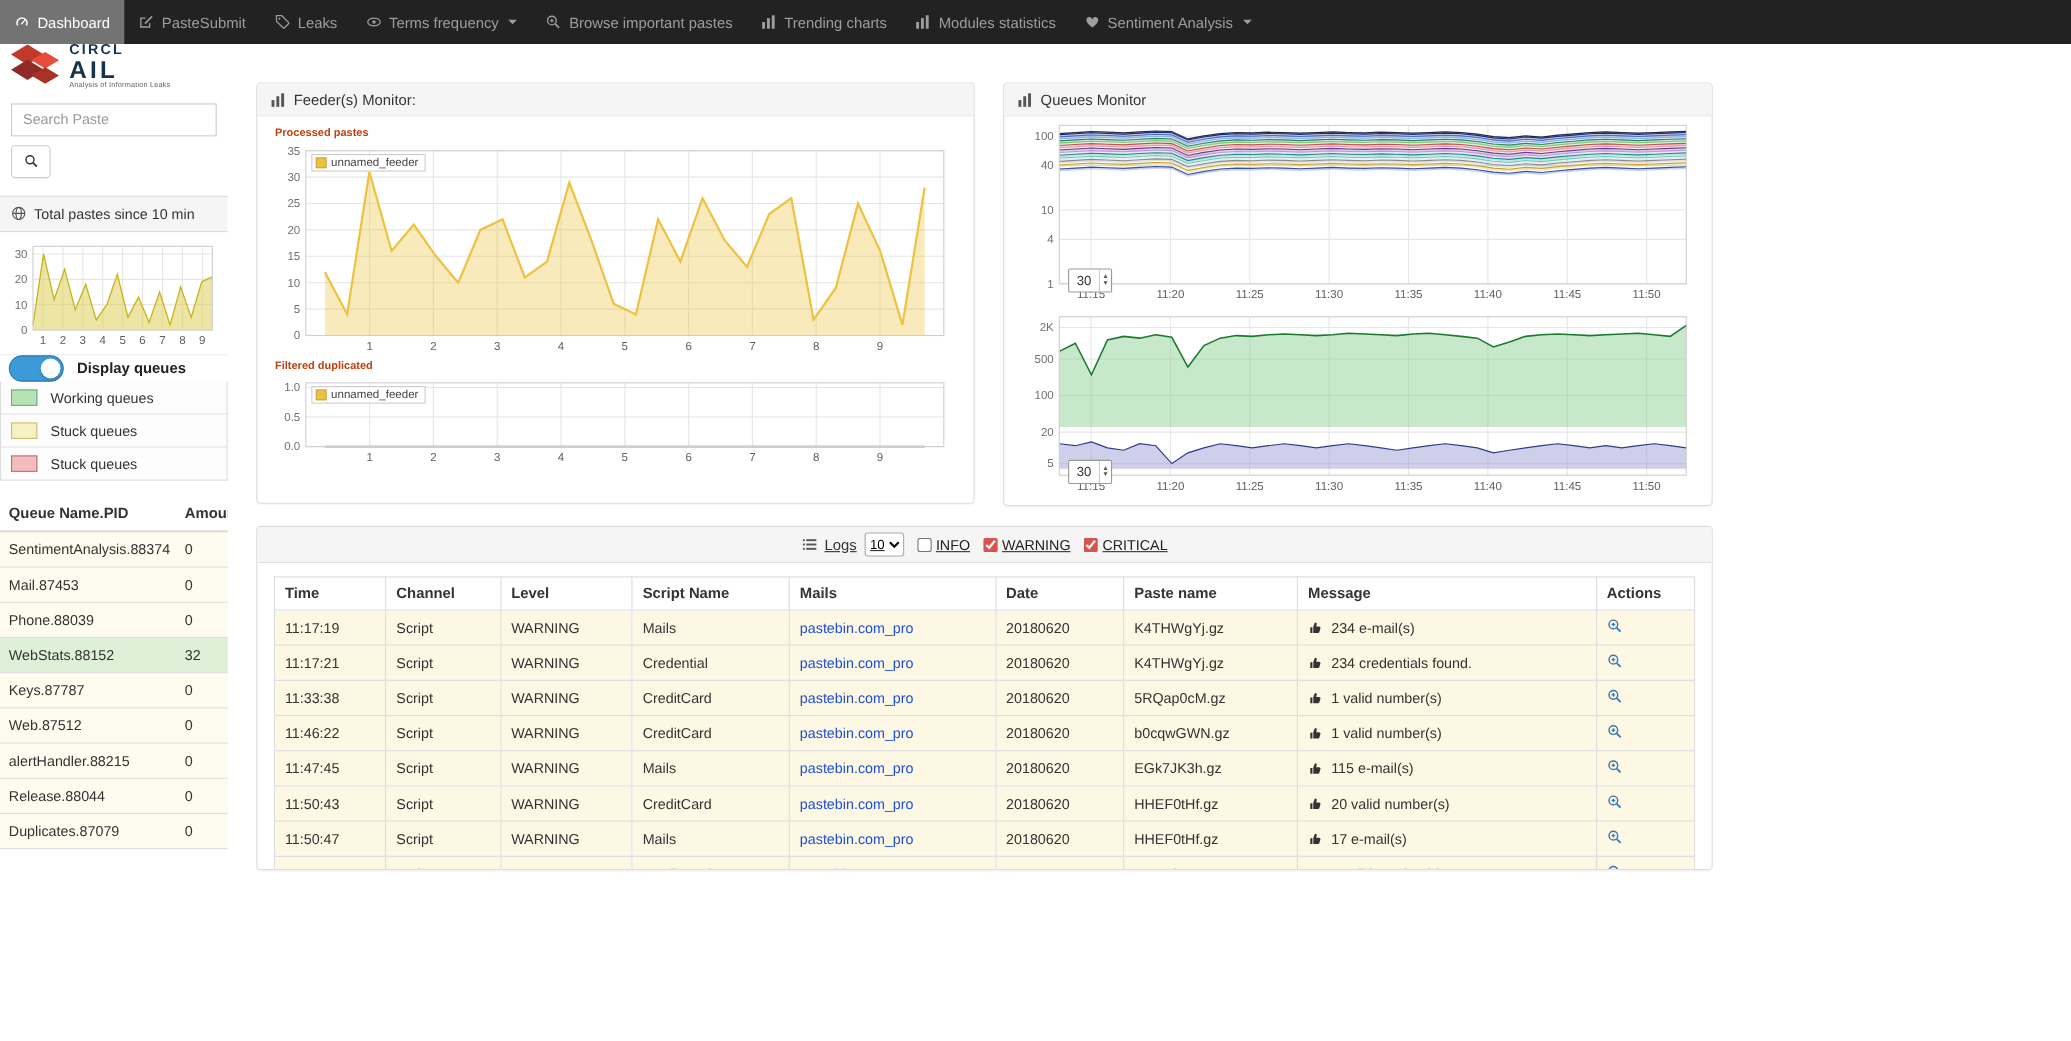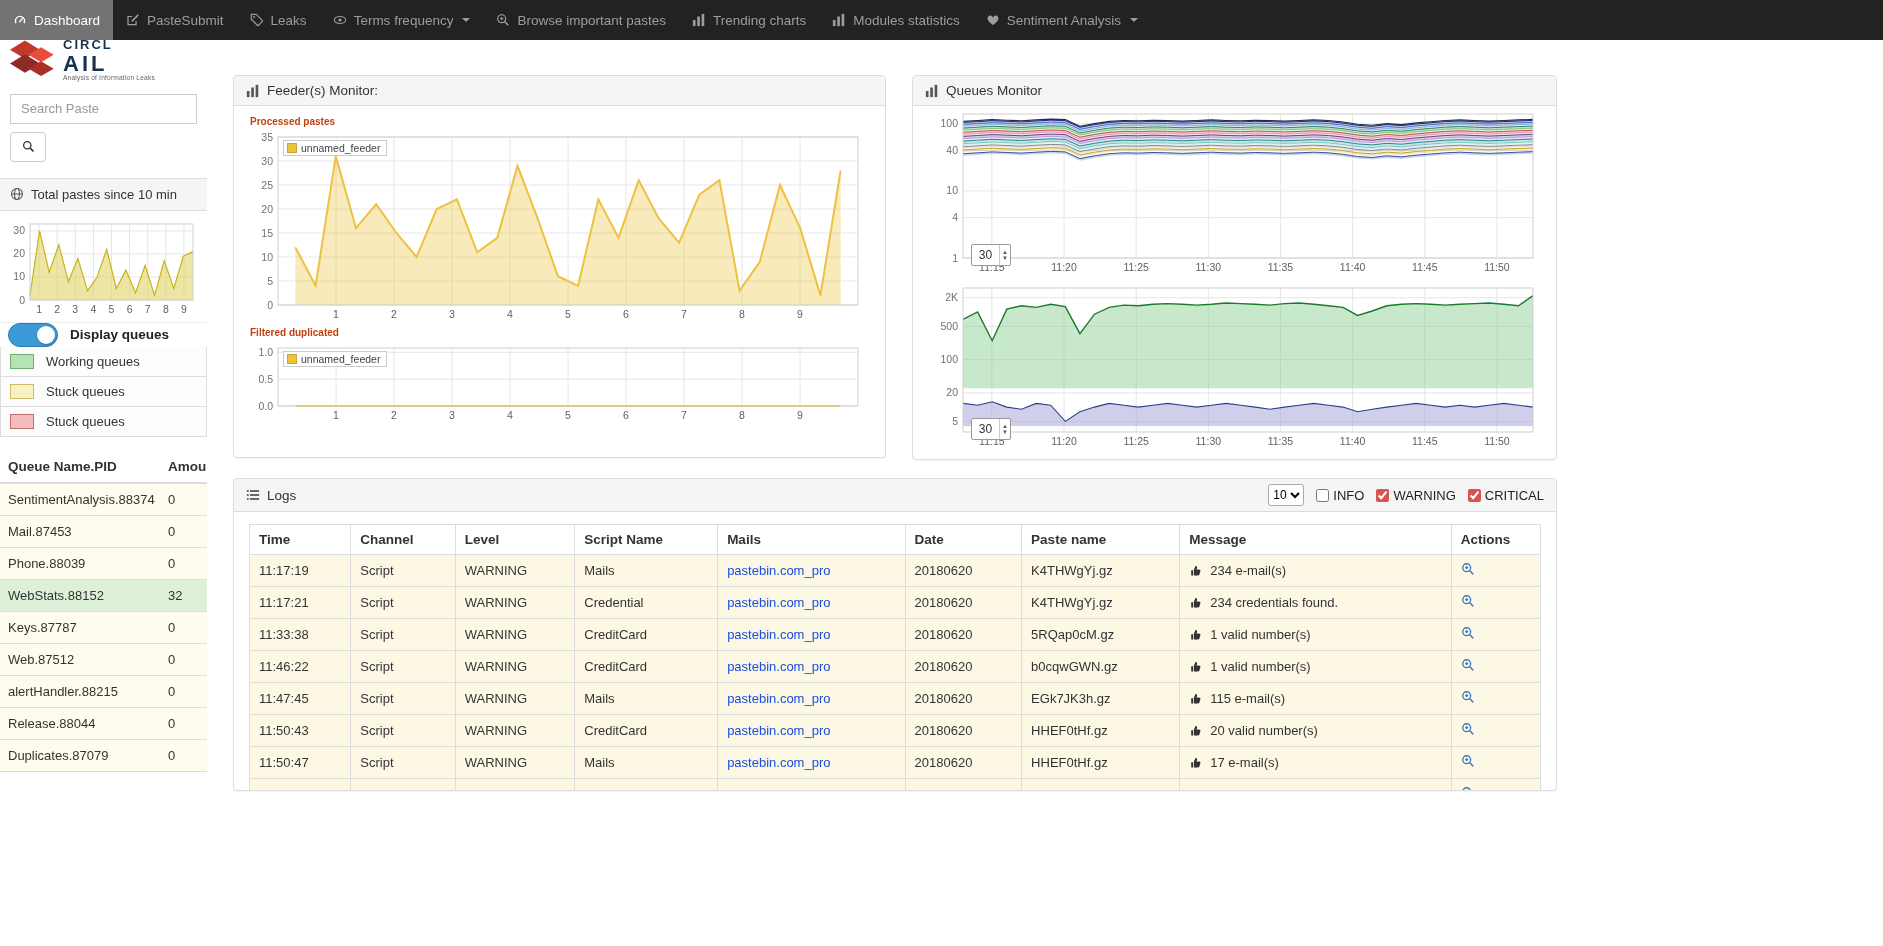--- a/index.html
+++ b/index.html
@@ -65,21 +65,21 @@
   #chart-filtered  { width:618px; height:80px; }
   .queues-body { padding:4px 14px 6px 14px; }
   .qchart { width:612px; height:168px; position:relative; margin-bottom:6px; }
   .chart-legend { position:absolute; font-size:10.5px; color:#444; background:rgba(255,255,255,.85); border:1px solid #ccc; padding:1px 6px 1px 3px; display:flex; align-items:center; gap:4px; }
   .lg-swatch { width:10px; height:10px; display:inline-block; border:1px solid rgba(0,0,0,.15); }
   .flot-spinner { position:absolute; left:44px; bottom:12px; width:40px; height:22px; background:#fff; border:1px solid #999; border-radius:2px; display:flex; align-items:stretch; font-size:12px; color:#333; }
   .flot-spinner .val { flex:1; display:flex; align-items:center; justify-content:center; }
   .spin-arrows { width:11px; border-left:1px solid #ccc; display:flex; flex-direction:column; align-items:center; justify-content:center; font-size:6px; line-height:6px; color:#555; }
 
   
-  .logs-heading { justify-content:space-between; padding:5px 12px; }
+  .logs-heading { justify-content:center; padding:5px 12px;text-decoration:underline; }
   .logs-title-group { display:flex; align-items:center; gap:7px; }
   .log-filters { display:flex; align-items:center; gap:12px; font-size:13px; color:#222; }
   .log-filters select { font-size:12px; height:22px; border:1px solid #aaa; border-radius:3px; background:#fff; }
   .filter-check { display:flex; align-items:center; gap:4px; }
   .filter-check input { width:13px; height:13px; accent-color:#d9534f; margin:0; }
   .logs-body { padding:12px 15px; }
   table.logs { border-collapse:collapse; width:100%; font-size:13px; table-layout:fixed; }
   .logs th, .logs td { border:1px solid #ddd; padding:7px 9px; text-align:left; overflow:hidden; white-space:nowrap; }
   .logs th { font-weight:bold; background:#fff; font-size:13.5px; }
   .logs tbody tr { background:#fcf8e3; }

